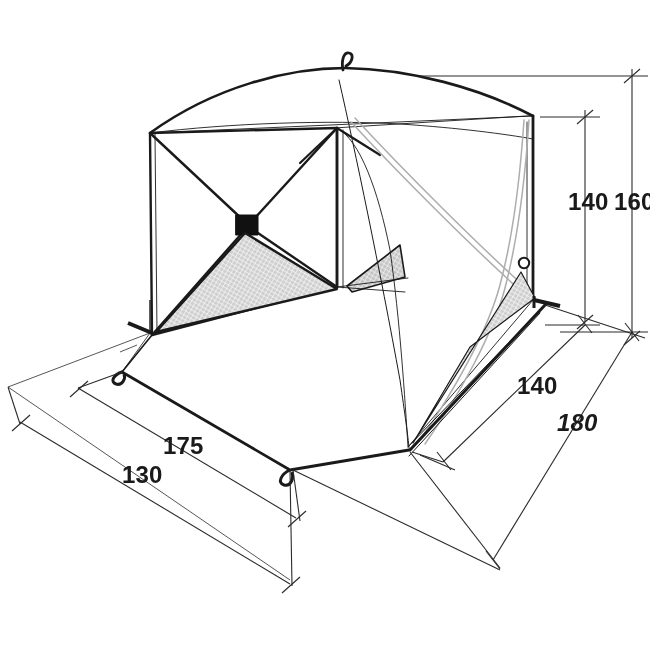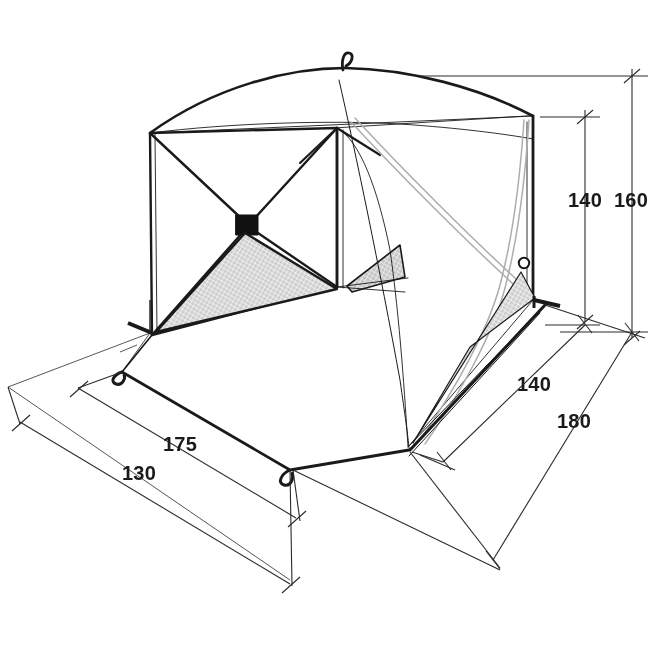--- a/index.html
+++ b/index.html
@@ -10,21 +10,21 @@
   .dimlabel{
     position:absolute;
     font-family:"Liberation Sans",sans-serif;
     font-weight:bold;
     color:#1a1a1a;
     white-space:nowrap;
     line-height:1;
     letter-spacing:0.2px;
     user-select:none;
   }
-  .sz24{font-size:20px;}
+  .sz24{font-size:24px;}
 </style>
 </head>
 <body>
 
 <div id="stage">
 
   <svg id="drawing" viewBox="0 0 650 650">
     <defs>
       <pattern id="meshpat" width="4" height="4" patternUnits="userSpaceOnUse" patternTransform="rotate(30)">
         <rect width="4" height="4" fill="#cfcfcf"></rect>
@@ -167,19 +167,19 @@
       <path d="M290 470 L292 586"></path>
     </g>
   </svg>
 
   <div class="dimlabel sz24" style="left:568px;top:190px;">140</div>
 
   <div class="dimlabel sz24" style="left:614px;top:190px;">160</div>
 
   <div class="dimlabel sz24" style="left:517px;top:374px;">140</div>
 
-  <div class="dimlabel sz24" style="left:557px;top:411px;">180</div>
+  <div class="dimlabel sz24" style="left:557px;top:411px;font-style:italic;">180</div>
 
   <div class="dimlabel sz24" style="left:163px;top:434px;">175</div>
 
   <div class="dimlabel sz24" style="left:122px;top:463px;">130</div>
 
 </div>
 
 </body></html>

